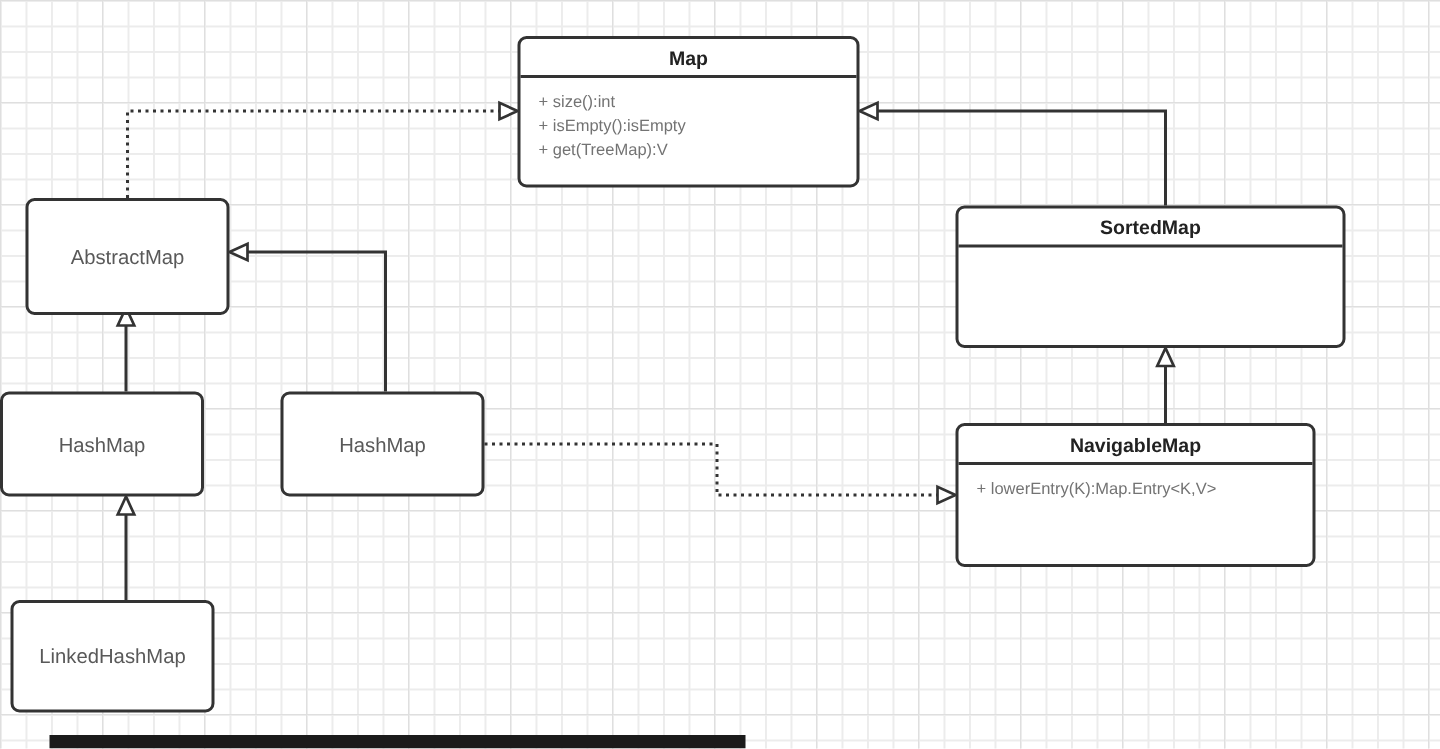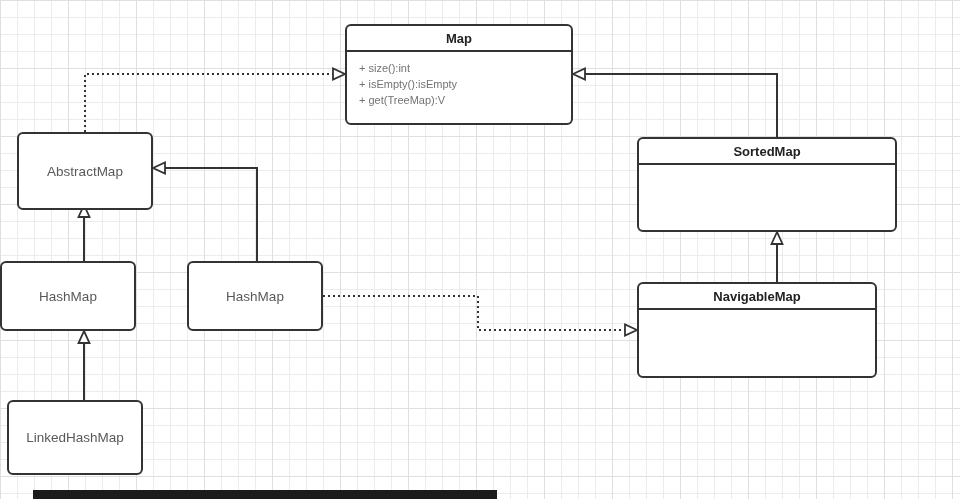--- a/index.html
+++ b/index.html
@@ -67,20 +67,21 @@
     </div>
   </div>
 
   <div id="box-sortedmap" class="node">
     <div class="uml-title">SortedMap</div>
   </div>
 
   <div id="box-navigablemap" class="node">
     <div class="uml-title">NavigableMap</div>
     <div class="uml-methods">
+      <div>+ lowerEntry(K):Map.Entry&lt;K,V&gt;</div>
     </div>
   </div>
 
   <div id="box-abstractmap" class="node simple">
     <span>AbstractMap</span>
   </div>
 
   <div id="box-hashmap" class="node simple">
     <span>HashMap</span>
   </div>

